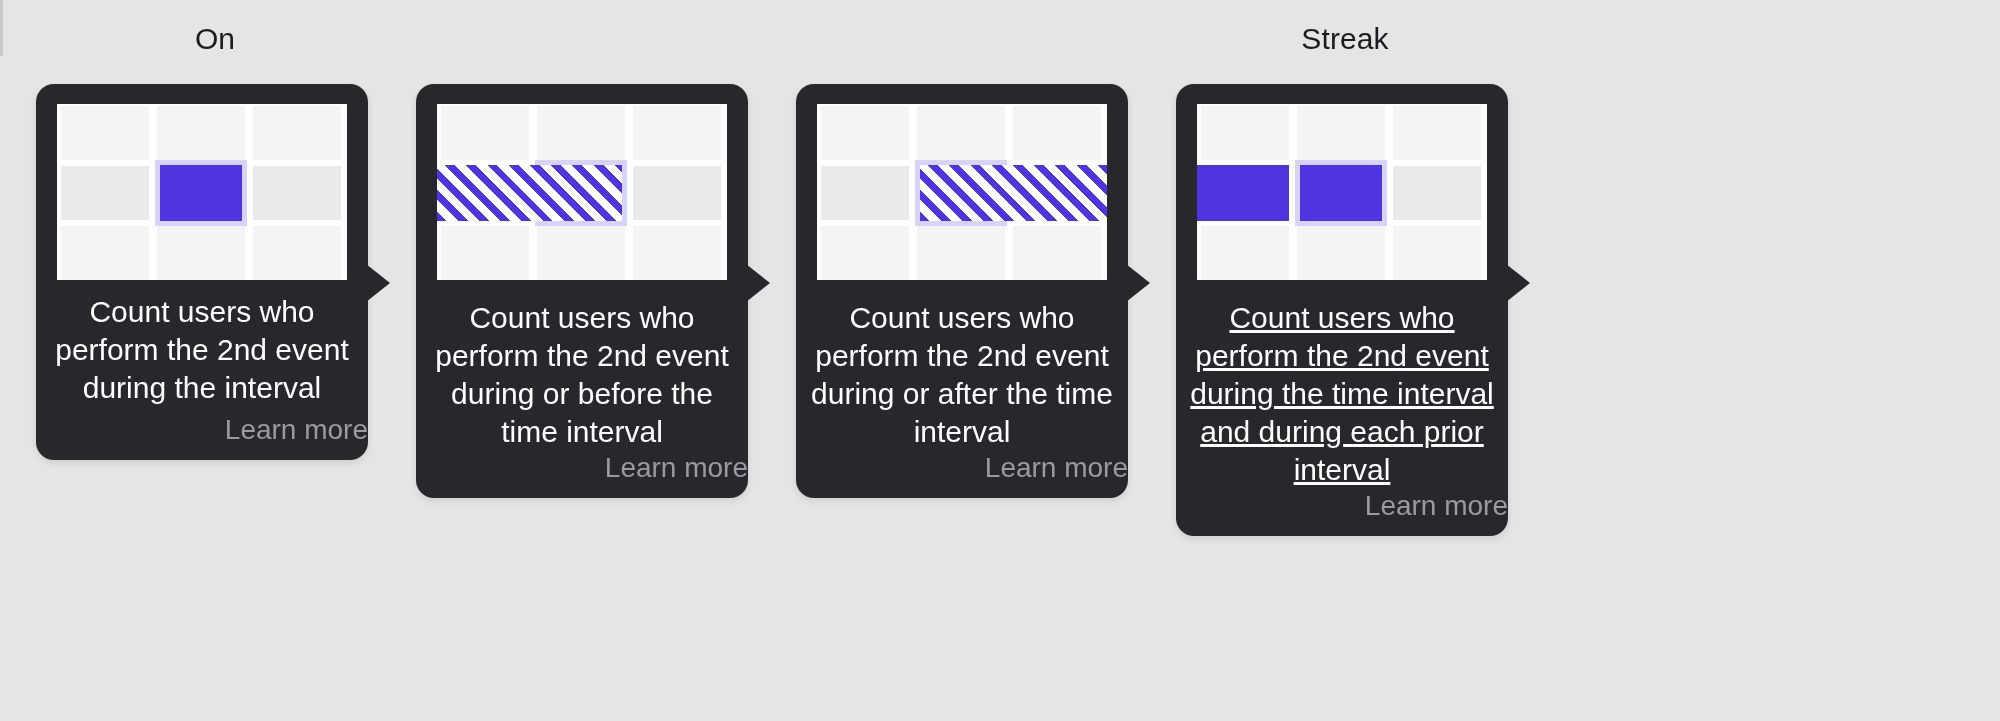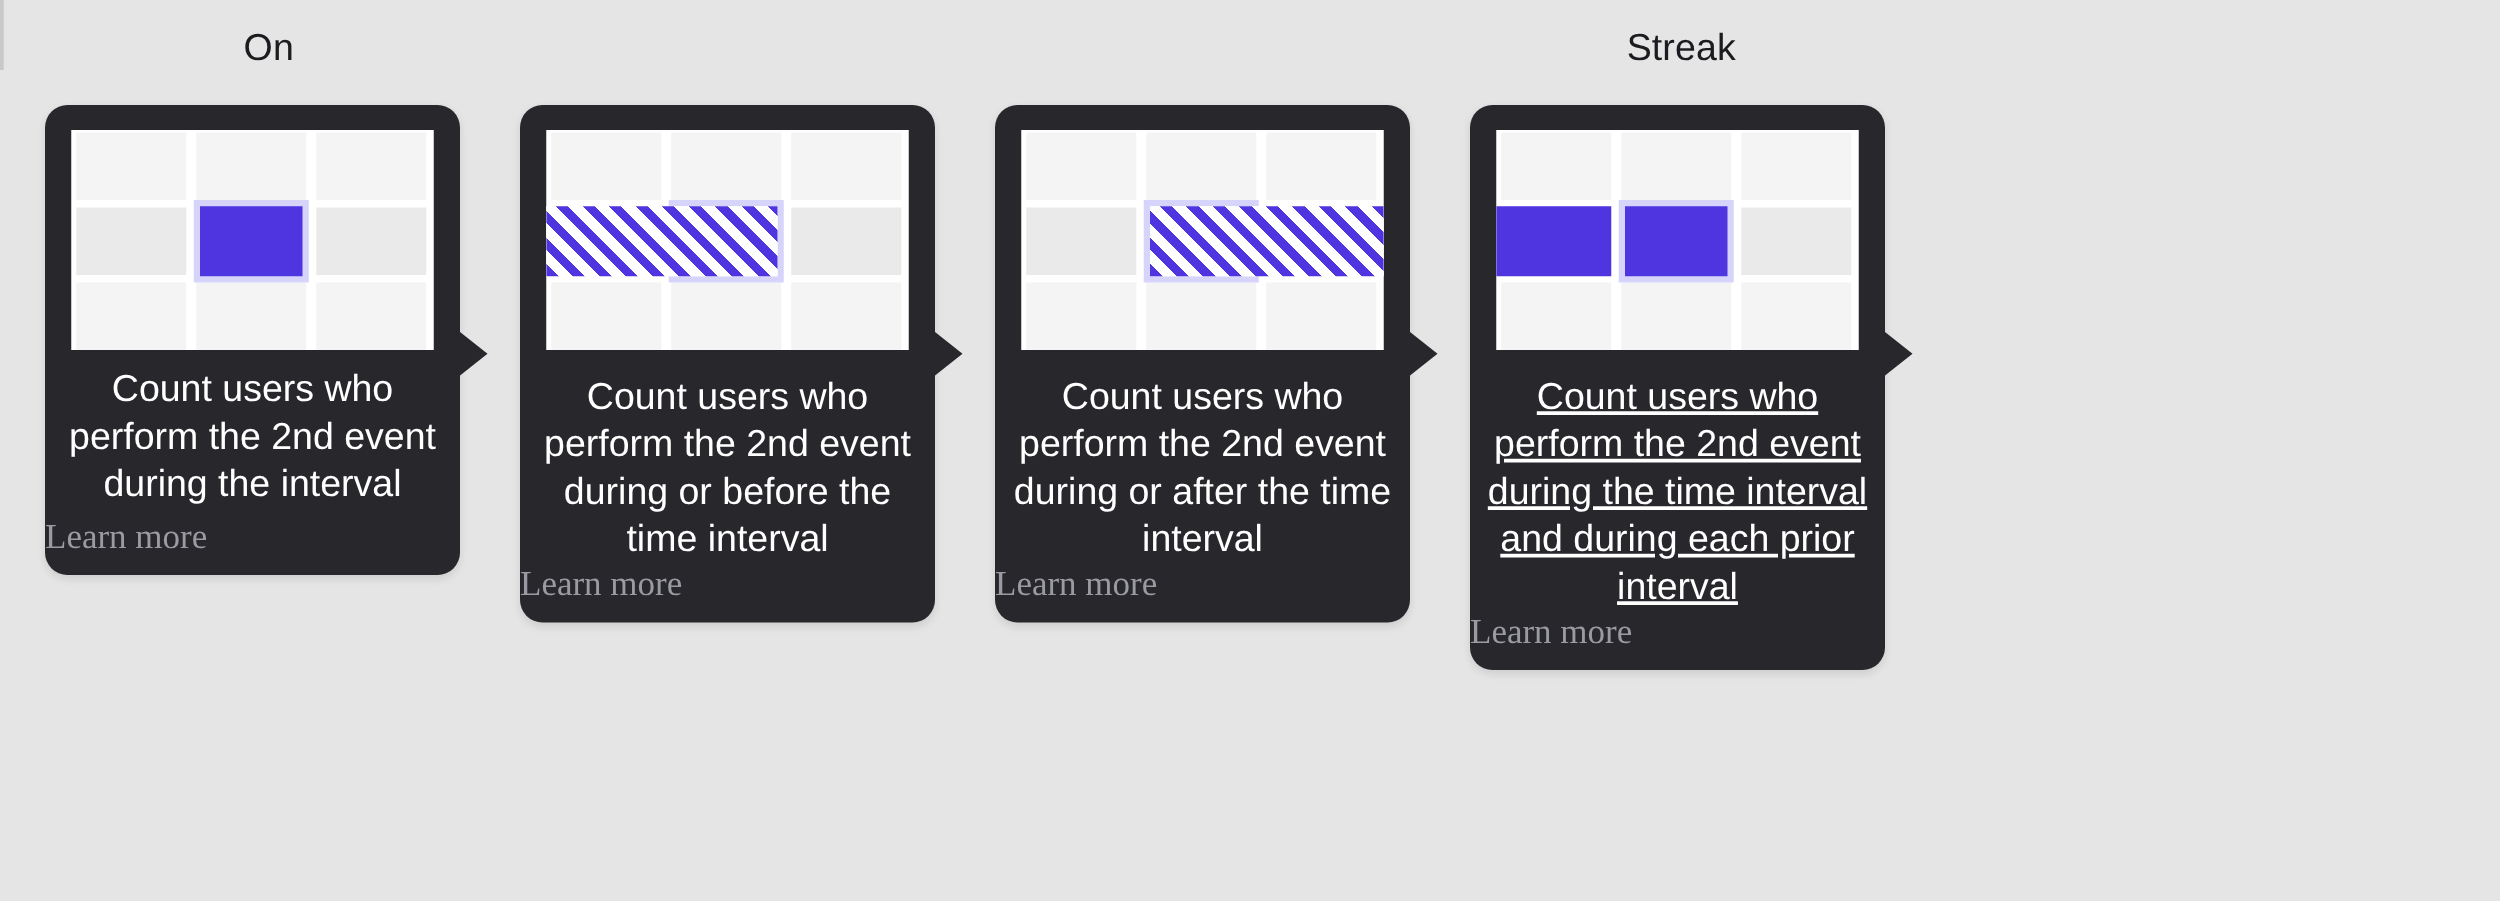--- a/index.html
+++ b/index.html
@@ -124,27 +124,26 @@
     color: #ffffff;
     font-size: 30px;
     line-height: 38px;
     padding: 0 14px;
   }
 
   .learn-more {
     position: absolute;
     left: 0;
     width: 100%;
-    text-align: left;
+    text-align: right;
     color: #9a9aa2;
     font-size: 28px;
     line-height: 36px;
     text-decoration: none;
     cursor: pointer;
-    font-family: Liberation Serif, serif;
   }
 
 </style>
 </head>
 <body>
 
 <div class="board">
 
   <div class="left-rule"></div>
 

